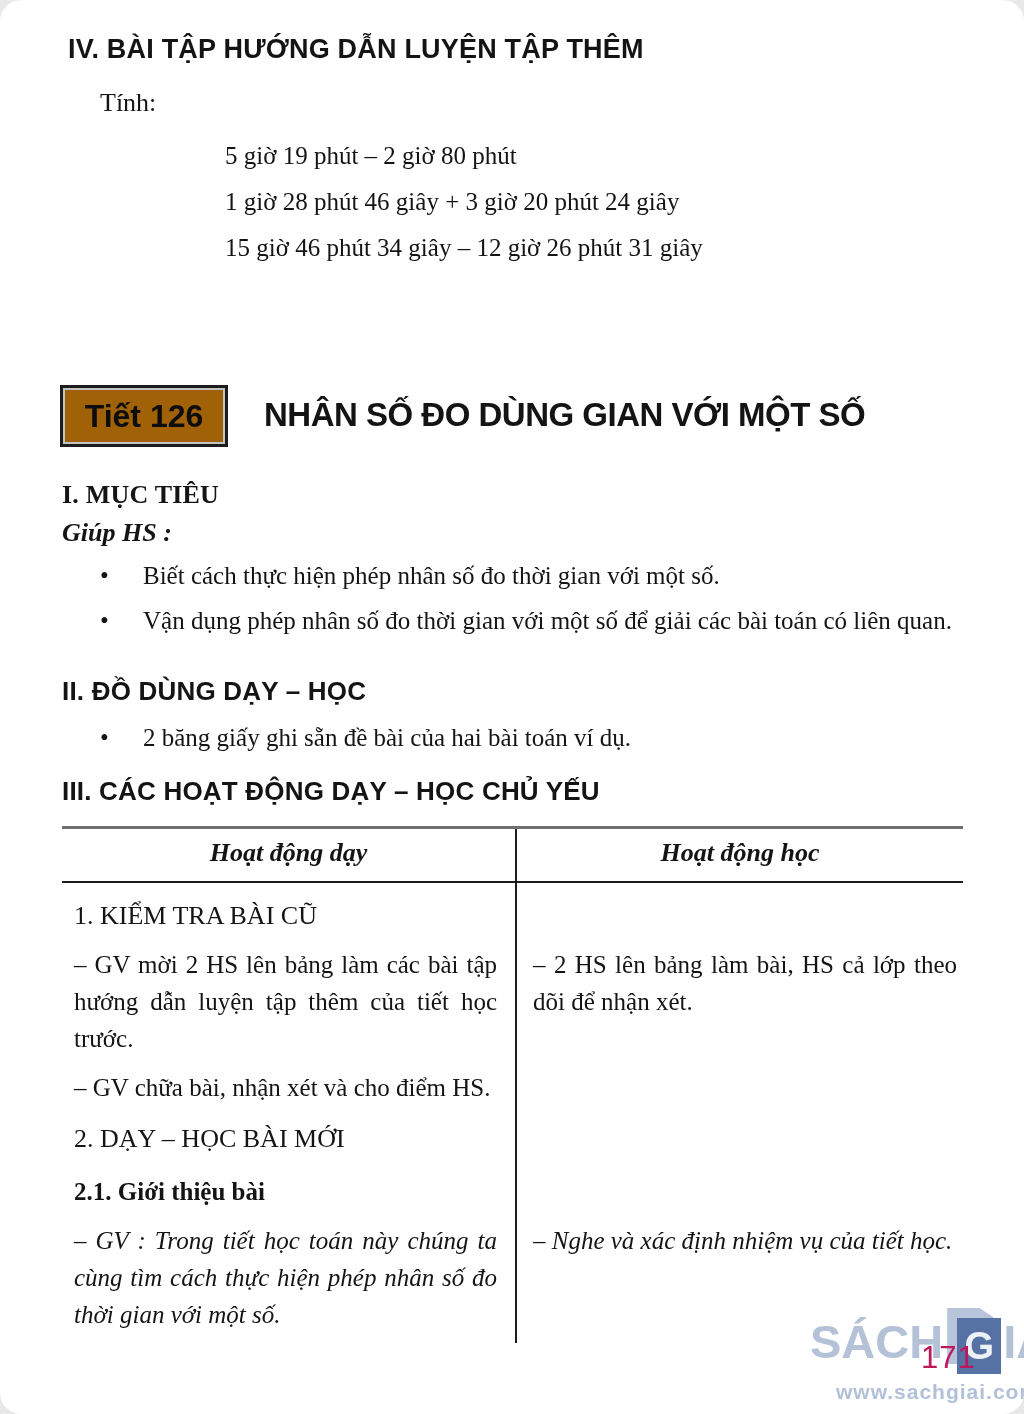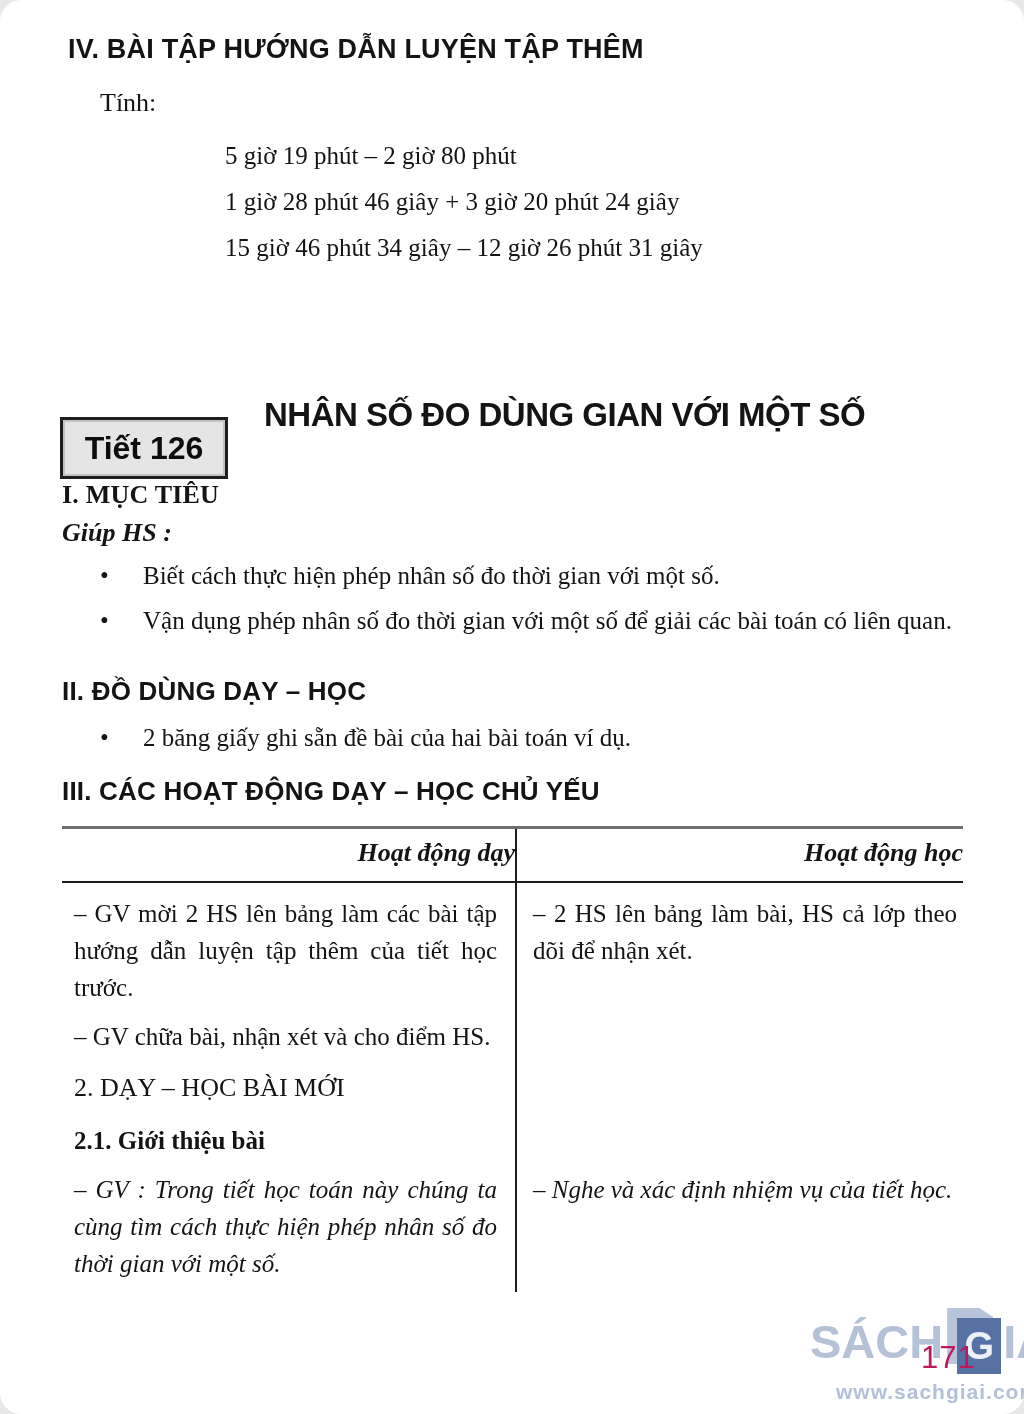--- a/index.html
+++ b/index.html
@@ -16,24 +16,24 @@
     position:absolute; left:68px; top:34px;
     font-weight:700; font-size:27px; letter-spacing:0.2px;
   }
   .tinh { position:absolute; left:100px; top:88px; font-size:26px; }
   .exercises { position:absolute; left:225px; top:133px; font-size:25px; }
   .exercise-line { height:46px; line-height:46px; white-space:nowrap; }
 
   
   .lesson-badge {
     position:absolute; left:60px; top:385px; width:168px; height:62px;
-    background:#e5e5e5; border:3px solid #1d1d1d;
+    background:#a16207; border:3px solid #1d1d1d;
     box-shadow:inset 0 0 0 2px #c2c2c2;
     display:flex; align-items:center; justify-content:center;
-    font-weight:700; font-size:32px; color:#0d0d0d; box-sizing:border-box;margin-top:32px;
+    font-weight:700; font-size:32px; color:#0d0d0d; box-sizing:border-box;
   }
   .lesson-title {
     position:absolute; left:264px; top:396px; width:700px;
     font-weight:700; font-size:33px; letter-spacing:-0.5px; white-space:nowrap;
   }
 
   
   .h-sec { position:absolute; font-weight:700; font-size:26px; letter-spacing:0.2px; }
   .h-i   { left:62px; top:480px;font-family:Liberation Serif, serif; }
   .giup-hs { position:absolute; left:62px; top:518px; font-weight:700; font-style:italic; font-size:26px; }
@@ -43,21 +43,21 @@
   .bullet-list { position:absolute; left:100px; width:866px; }
   .bl-i  { top:558px; }
   .bl-ii { top:720px; }
   .bullet-item { display:flex; margin-bottom:9px; }
   .bullet-dot { width:43px; flex:0 0 43px; font-size:25px; line-height:36px; }
   .bullet-text { font-size:25px; line-height:36px; text-align:justify; }
 
   
   .act-table { position:absolute; left:62px; top:826px; width:901px; }
   .thead { display:flex; border-top:3px solid #6f6f6f; border-bottom:2px solid #1c1c1c; }
-  .th { padding:9px 0 13px; text-align:right; font-weight:700; font-style:italic; font-size:26px; }
+  .th { padding:9px 0 13px; text-align:center; font-weight:700; font-style:italic; font-size:26px; }
   .th-left  { width:455px; border-right:2px solid #1c1c1c; box-sizing:border-box; }
   .th-right { flex:1; }
   .trow { display:flex; align-items:stretch; }
   .tc-l { width:455px; flex:0 0 455px; box-sizing:border-box; border-right:2px solid #1c1c1c; padding:0 18px 0 12px; }
   .tc-r { flex:1; box-sizing:border-box; padding:0 6px 0 16px; }
   .cellp { margin:12px 0 0; font-size:25px; line-height:37px; text-align:justify; }
   .cell-h1 { margin:15px 0 0; font-size:26px; line-height:36px; }
   .cell-h2 { margin:17px 0 0; font-weight:700; font-size:25px; line-height:36px; }
   .row-last .tc-l, .row-last .tc-r { padding-bottom:10px;font-style:italic; }
 
@@ -123,20 +123,26 @@
   </div>
 
   <div class="h-sec h-iii sans">III. CÁC HOẠT ĐỘNG DẠY – HỌC CHỦ YẾU</div>
 
   <div class="act-table">
     <div class="thead">
       <div class="th th-left">Hoạt động dạy</div>
       <div class="th th-right">Hoạt động học</div>
     </div>
 
+    <div class="trow">
+      <div class="tc-l">
+        <p class="cell-h1">1. KIỂM TRA BÀI CŨ</p>
+      </div>
+      <div class="tc-r"></div>
+    </div>
 
     <div class="trow">
       <div class="tc-l">
         <p class="cellp">– GV mời 2 HS lên bảng làm các bài tập hướng dẫn luyện tập thêm của tiết học trước.</p>
       </div>
       <div class="tc-r">
         <p class="cellp">– 2 HS lên bảng làm bài, HS cả lớp theo dõi để nhận xét.</p>
       </div>
     </div>
 

